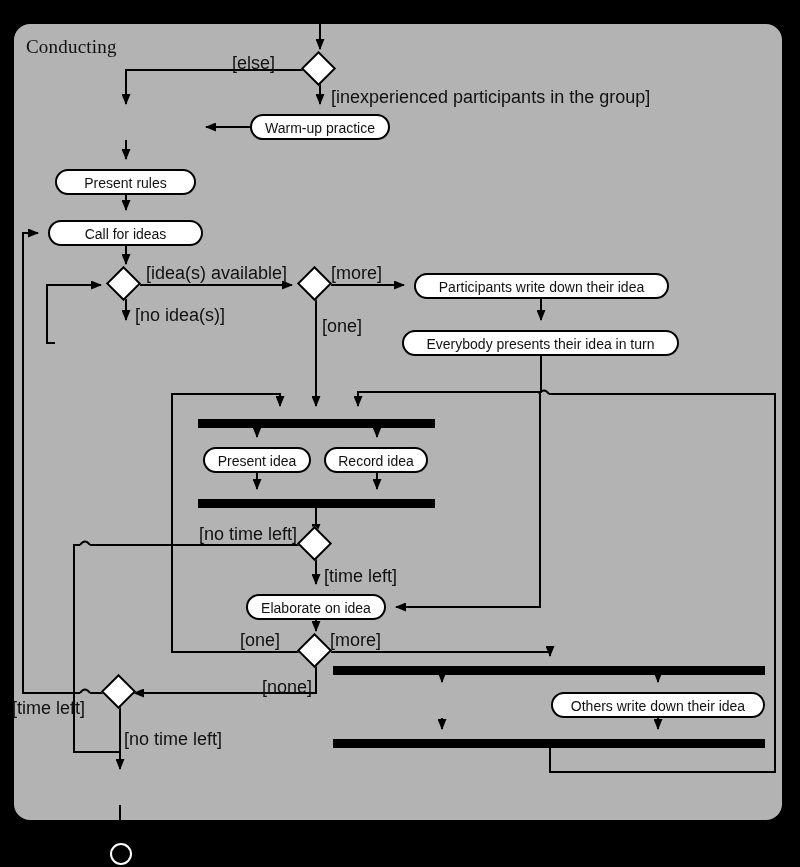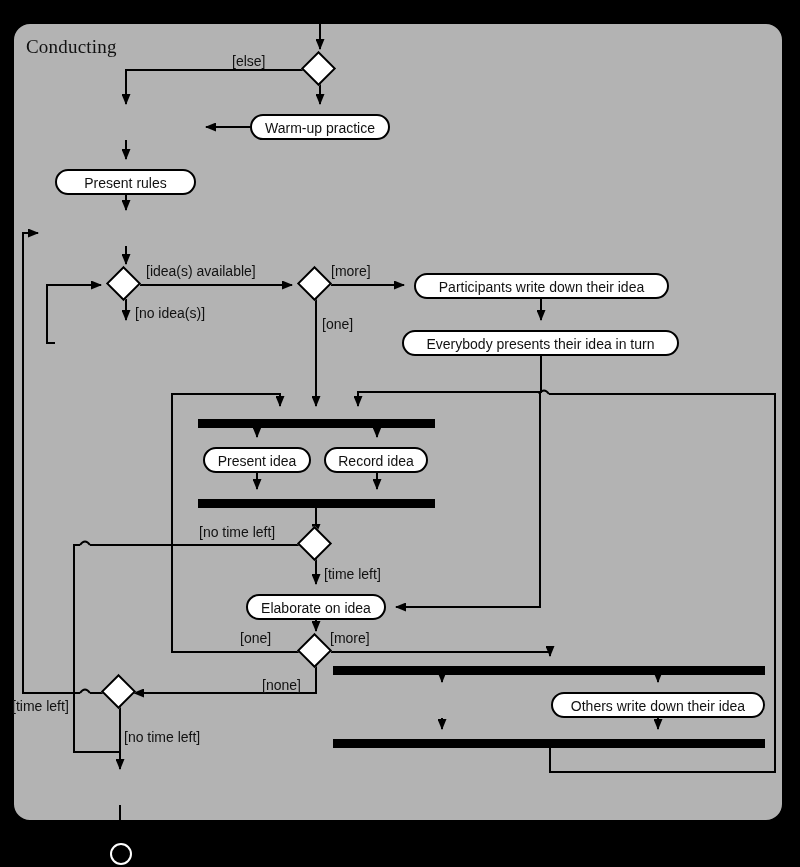--- a/index.html
+++ b/index.html
@@ -16,21 +16,21 @@
     position:absolute;left:26px;top:36px;font-size:19px;color:#111;
     letter-spacing:.2px;white-space:nowrap;font-family:Liberation Serif, serif;
   }
   svg{position:absolute;left:0;top:0;width:800px;height:867px;overflow:visible;}
   .act{
     position:absolute;background:#fff;border:2px solid #000;border-radius:14px;
     height:26px;line-height:25px;text-align:center;font-size:14px;color:#111;
     white-space:nowrap;box-sizing:border-box;
   }
   .guard{
-    position:absolute;font-size:14px;color:#111;white-space:nowrap;
+    position:absolute;font-size:18px;color:#111;white-space:nowrap;
   }
   .dia{position:absolute;width:0;height:0;}
   .dia i{
     display:block;width:25px;height:25px;background:#fff;border:2px solid #000;
     transform:rotate(45deg);position:absolute;left:-14px;top:-14px;box-sizing:border-box;
   }
   .bar{position:absolute;background:#000;height:9px;}
   .finalnode{
     position:absolute;width:22px;height:22px;border:2px solid #fff;border-radius:50%;
     background:#000;box-sizing:border-box;
@@ -119,20 +119,21 @@
       <path d="M74,693 L74,752 L120,752"></path>
 
       <path d="M120,707 L120,769" marker-end="url(#ah)"></path>
 
       <path d="M120,805 L120,843"></path>
     </g>
   </svg>
 
   <div class="act" style="left:250px;top:114px;width:140px;">Warm-up practice</div>
   <div class="act" style="left:55px;top:169px;width:141px;">Present rules</div>
+  <div class="act" style="left:48px;top:220px;width:155px;">Call for ideas</div>
   <div class="act" style="left:414px;top:273px;width:255px;">Participants write down their idea</div>
   <div class="act" style="left:402px;top:330px;width:277px;">Everybody presents their idea in turn</div>
   <div class="act" style="left:203px;top:447px;width:108px;">Present idea</div>
   <div class="act" style="left:324px;top:447px;width:104px;">Record idea</div>
   <div class="act" style="left:246px;top:594px;width:140px;">Elaborate on idea</div>
   <div class="act" style="left:551px;top:692px;width:214px;">Others write down their idea</div>
 
   <div class="bar" style="left:198px;top:419px;width:237px;"></div>
   <div class="bar" style="left:198px;top:499px;width:237px;"></div>
   <div class="bar" style="left:333px;top:666px;width:432px;"></div>
@@ -151,20 +152,21 @@
       <i></i>
     </div>
   <div class="dia" style="left:316px;top:652px;">
       <i></i>
     </div>
   <div class="dia" style="left:120px;top:693px;">
       <i></i>
     </div>
 
   <div class="guard" style="left:232px;top:53px;">[else]</div>
+  <div class="guard" style="left:331px;top:87px;">[inexperienced participants in the group]</div>
   <div class="guard" style="left:146px;top:263px;">[idea(s) available]</div>
   <div class="guard" style="left:135px;top:305px;">[no idea(s)]</div>
   <div class="guard" style="left:331px;top:263px;">[more]</div>
   <div class="guard" style="left:322px;top:316px;">[one]</div>
   <div class="guard" style="left:199px;top:524px;">[no time left]</div>
   <div class="guard" style="left:324px;top:566px;">[time left]</div>
   <div class="guard" style="left:240px;top:630px;">[one]</div>
   <div class="guard" style="left:330px;top:630px;">[more]</div>
   <div class="guard" style="left:262px;top:677px;">[none]</div>
   <div class="guard" style="left:12px;top:698px;">[time left]</div>

